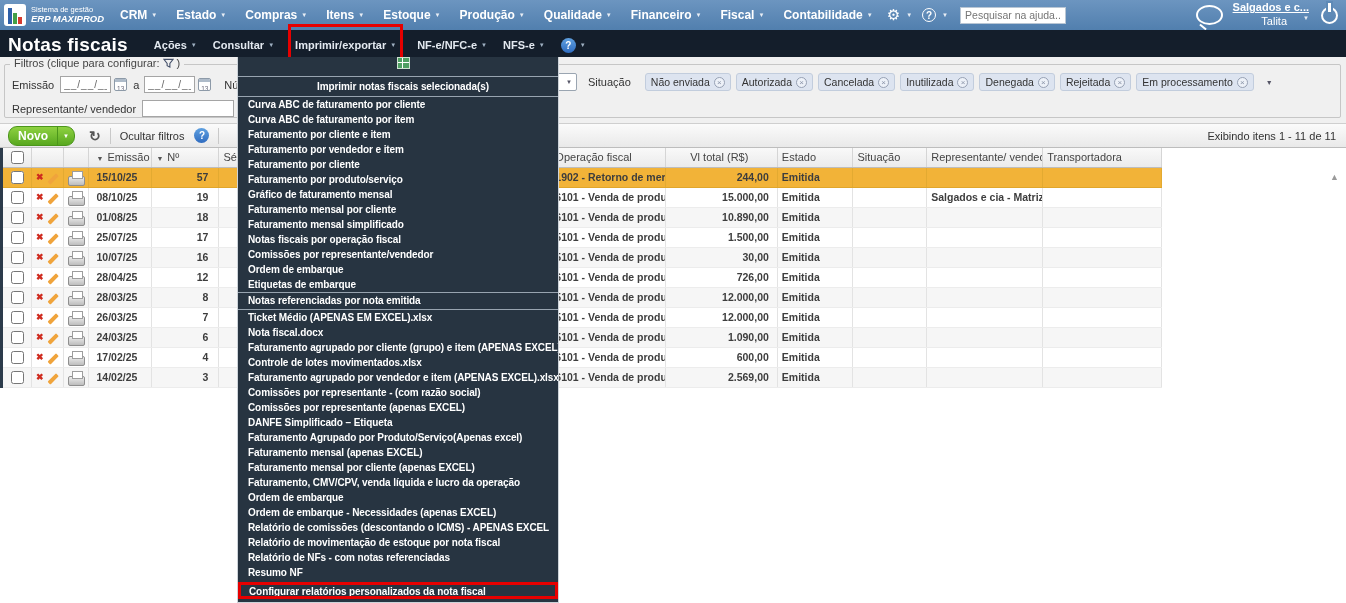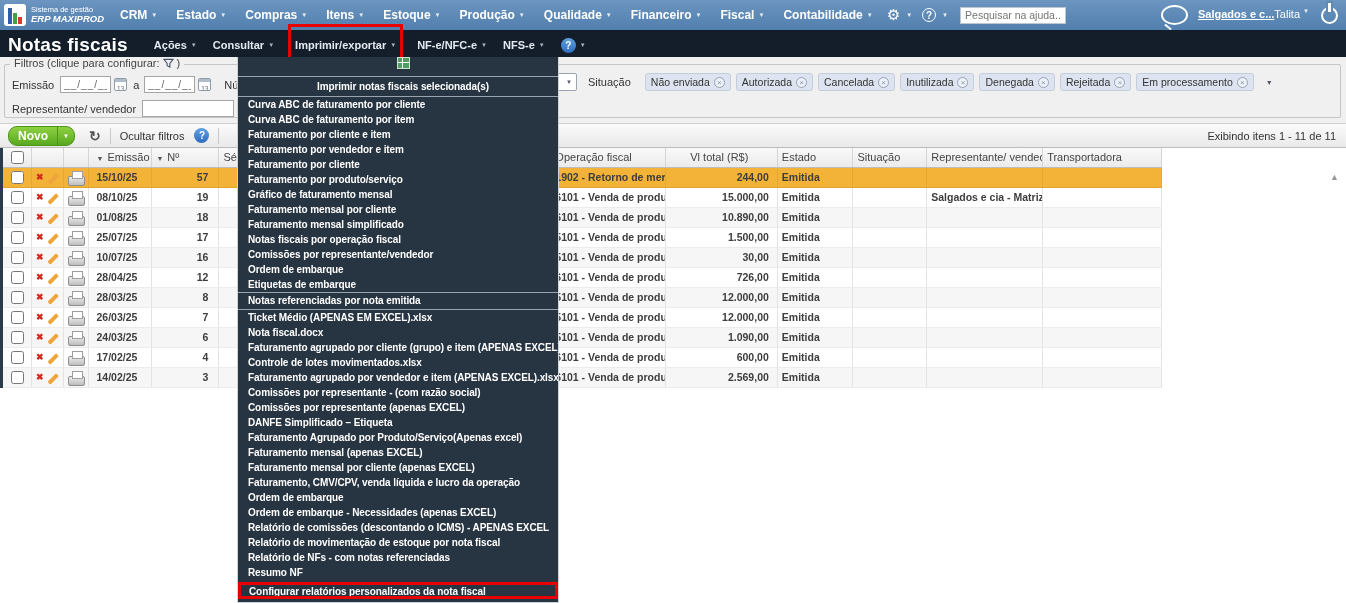--- a/index.html
+++ b/index.html
@@ -22,23 +22,23 @@
   .caret { font-size:6px; color:#e8eef5; line-height:1; }
   .gear { font-size:15px; margin-left:14px; }
   .help-circle { width:14px; height:14px; border:1.5px solid #fff; border-radius:50%; font-size:10px; font-weight:bold;
     display:flex; align-items:center; justify-content:center; margin-left:10px; }
   .help-blue { width:15px; height:15px; background:linear-gradient(#5fa0e0,#2f6cc0); border-radius:50%; color:#fff;
     font-size:10px; font-weight:bold; display:flex; align-items:center; justify-content:center; }
   .tsearch { margin-left:12px; width:106px; height:17px; border:1px solid #b9c6d4; font-size:10.5px; padding:0 4px; color:#444; }
   .top-right { margin-left:auto; display:flex; align-items:center; gap:10px; padding-right:8px; }
   .bubble { width:27px; height:20px; border:2px solid #fff; border-radius:50%; position:relative; }
   .bubble::after { content:""; position:absolute; left:1px; bottom:-5px; width:8px; height:2px; background:#fff; transform:rotate(40deg); }
-  .acct { display:flex; flex-direction:row; align-items:flex-end; line-height:1.25; }
+  .acct { display:flex; flex-direction:column; align-items:flex-end; line-height:1.25; }
   .acct .company { font-size:11px; font-weight:bold; text-decoration:underline; cursor:pointer; }
-  .acct .user { font-size:11px; display:flex; align-items:flex-start; gap:3px; cursor:pointer; }
+  .acct .user { font-size:11px; display:flex; align-items:flex-start; gap:16px; cursor:pointer; }
   .power { width:17px; height:17px; border:2.5px solid #fff; border-radius:50%; position:relative; margin-left:2px; }
   .power::before { content:""; position:absolute; left:50%; top:-6px; width:3px; height:9px; margin-left:-1.5px;
     background:#fff; box-shadow:0 0 0 2px #5e8ab6; }
 
   
   .pagebar { position:absolute; left:0; top:30px; width:1346px; height:30px; background:#141e2b;
     display:flex; align-items:center; color:#fff; }
   .page-title { font-size:19px; font-weight:bold; padding:0 26px 0 8px; letter-spacing:0.2px; }
   .pnav { display:flex; align-items:center; gap:16px; font-size:11px; font-weight:bold; color:#e3e9f0; }
   .pnav-item { display:flex; align-items:center; gap:4px; cursor:pointer; white-space:nowrap; }

